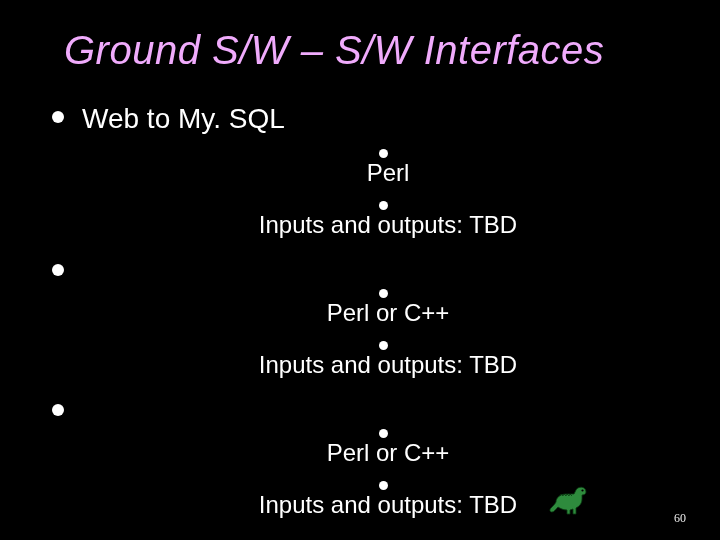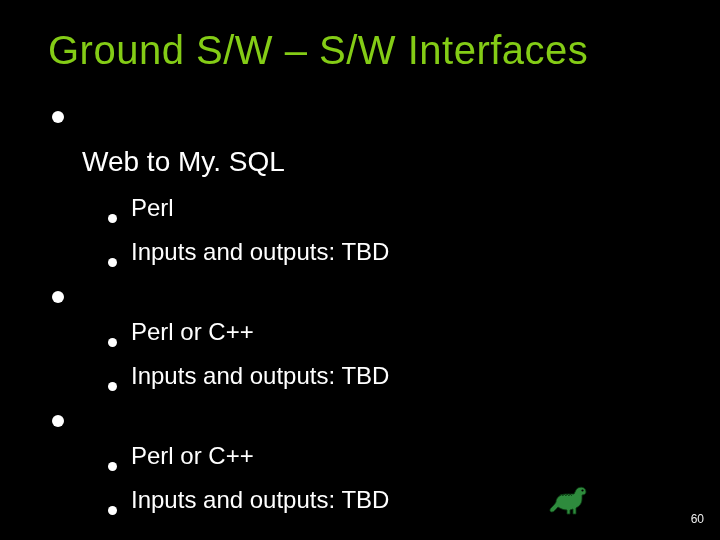--- a/index.html
+++ b/index.html
@@ -14,68 +14,70 @@
     position: relative;
   }
   .slide {
     width: 720px;
     height: 540px;
     position: relative;
     box-sizing: border-box;
     padding: 28px 48px 0 48px;
   }
   .title {
-    color: #84cc16;
+    color: #f0abfc;
     font-size: 40px;
     font-weight: 400;
     letter-spacing: 0.5px;
-    margin: 0 0 28px 0;
+    margin: 0 0 28px 16px;
+    font-style: italic;
   }
   .item-l1 {
     display: flex;
     align-items: flex-start;
     margin: 6px 0 2px 0;
   }
   .item-l2 {
     display: flex;
-    align-items: flex-end;
-    margin: 14px 0 2px 56px;
+    align-items: center;
+    margin: 5px 0 2px 56px;
+    flex-direction: column;
   }
   .bullet-l1 {
     width: 12px;
     height: 12px;
     border-radius: 50%;
     background: #fff;
     margin: 10px 18px 0 4px;
     flex: 0 0 12px;
   }
   .bullet-l2 {
     width: 9px;
     height: 9px;
     border-radius: 50%;
     background: #fff;
     margin: 8px 14px 0 4px;
     flex: 0 0 9px;
   }
   .text-l1 {
     font-size: 28px;
     line-height: 1.25;
-    margin-top: 43px;
   }
   .text-l2 {
     font-size: 24px;
     line-height: 1.25;
   }
   .group { margin-bottom: 14px; }
   .page-num {
     position: absolute;
-    right: 16px;
+    right: 34px;
     bottom: 14px;
     font-size: 12px;
     color: #eee;
+    font-family: Liberation Serif, serif;
   }
   .dino {
     position: absolute;
     right: 128px;
     bottom: 18px;
     width: 46px;
     height: 38px;
   }
   .dino svg { width: 46px; height: 38px; display: block; }
 </style>

